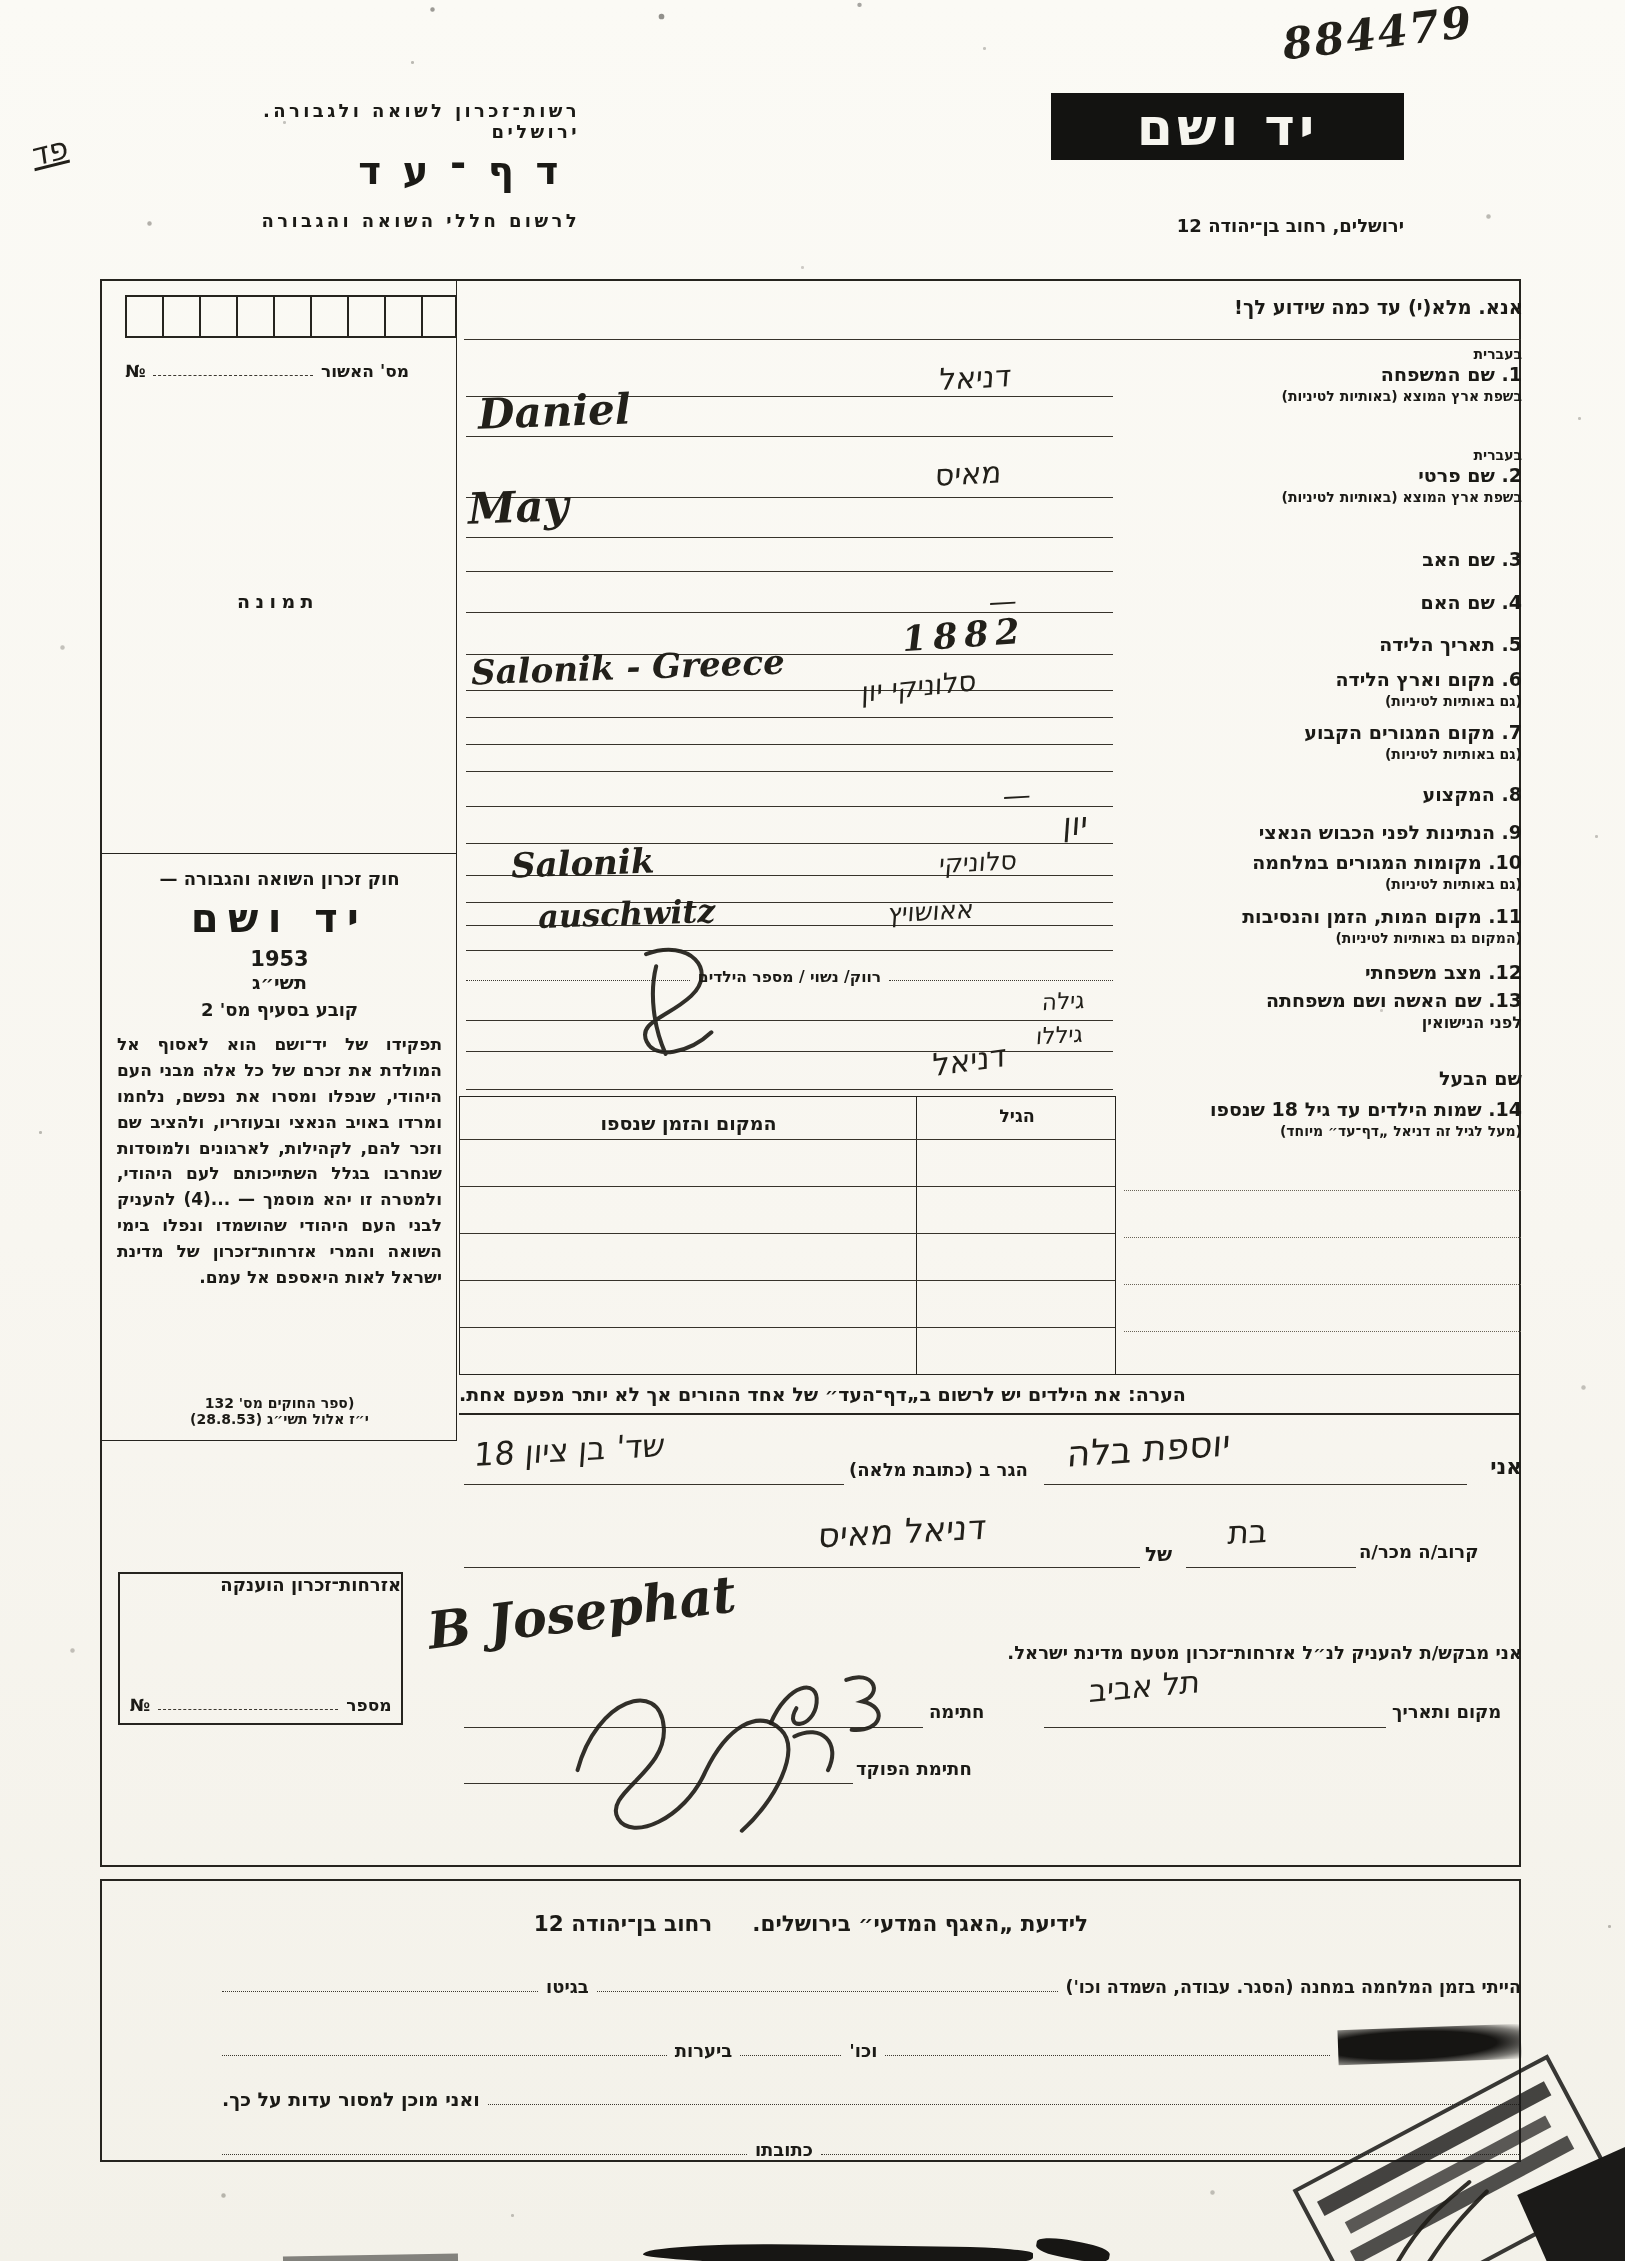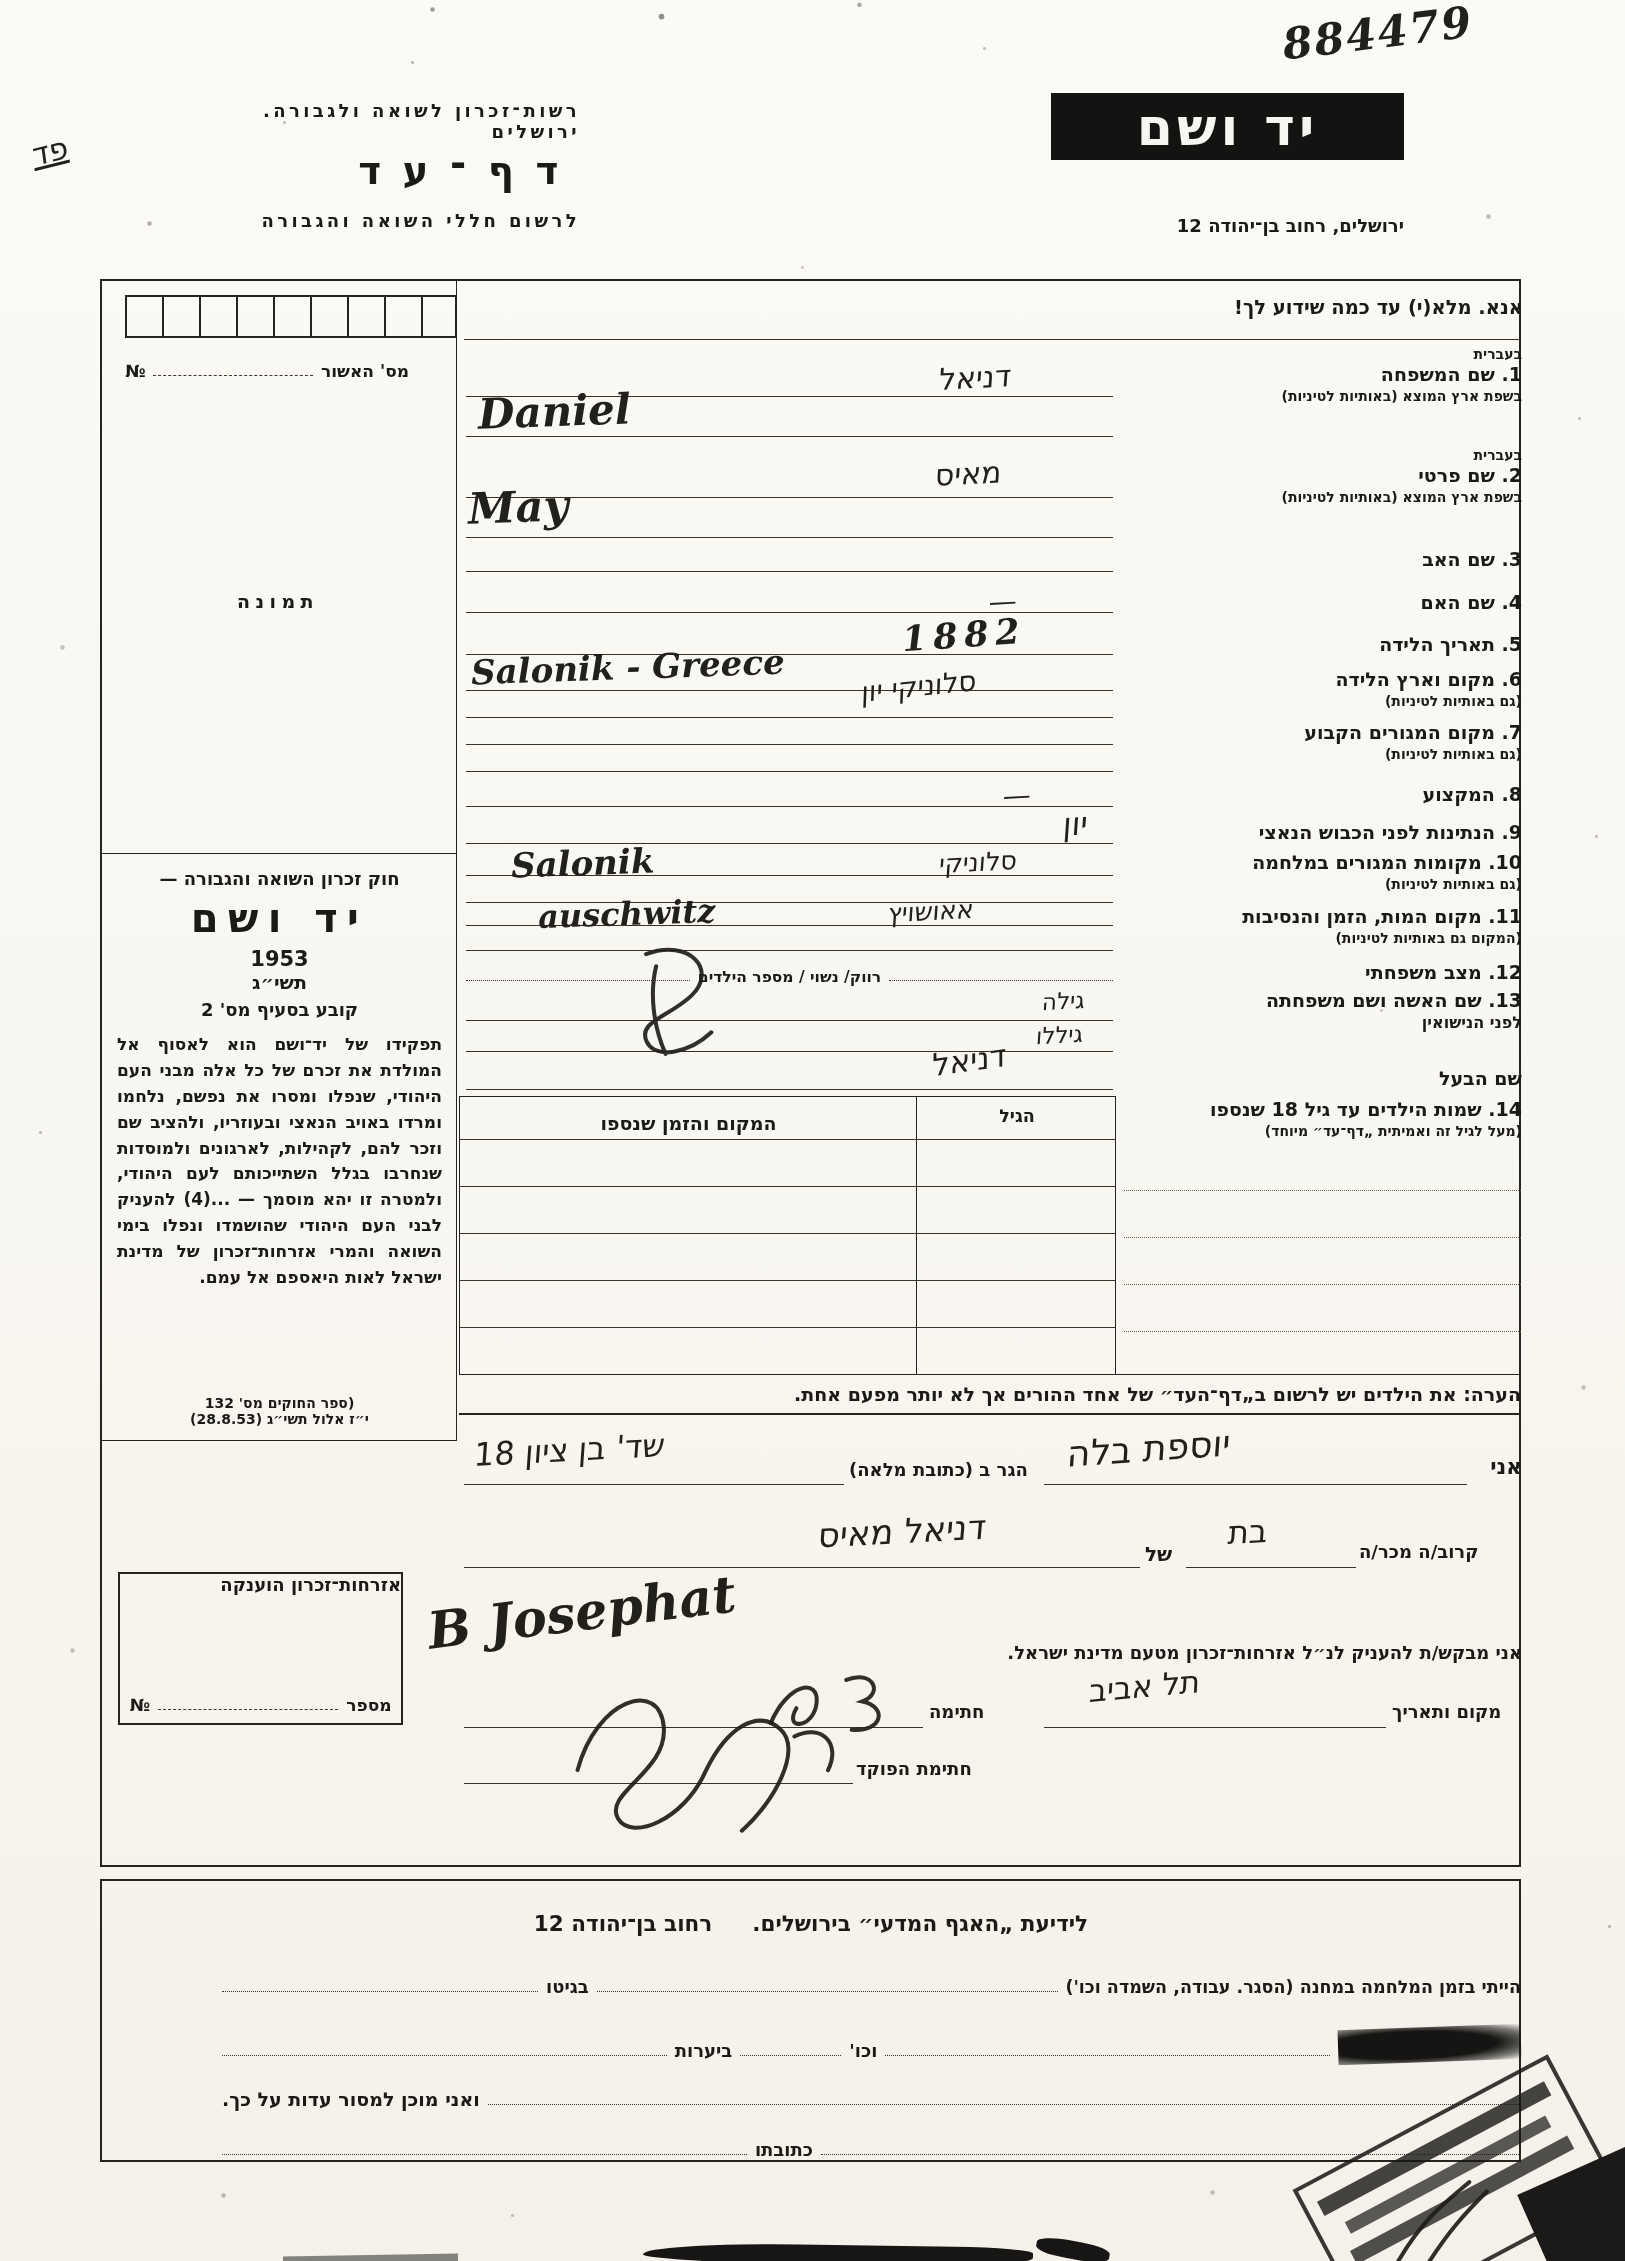--- a/index.html
+++ b/index.html
@@ -119,21 +119,21 @@
     </div>
   <div class="lab" style="top:989px;">
     <div class="m">13. שם האשה ושם משפחתה</div>
     <div class="m2">לפני הנישואין</div>
   </div>
   <div class="lab" style="top:1067px;">
       <div class="m">שם הבעל</div>
     </div>
   <div class="lab" style="top:1098px;">
     <div class="m">14. שמות הילדים עד גיל 18 שנספו</div>
-    <div class="s">(מעל לגיל זה ואמיתית „דף־עד״ מיוחד)</div>
+    <div class="s">(מעל לגיל זה דניאל „דף־עד״ מיוחד)</div>
   </div>
 
   <div class="ln" style="left:466px;top:396px;width:647px;"></div>
   <div class="ln" style="left:466px;top:436px;width:647px;"></div>
   <div class="ln" style="left:466px;top:497px;width:647px;"></div>
   <div class="ln" style="left:466px;top:537px;width:647px;"></div>
   <div class="ln" style="left:466px;top:571px;width:647px;"></div>
   <div class="ln" style="left:466px;top:612px;width:647px;"></div>
   <div class="ln" style="left:466px;top:654px;width:647px;"></div>
   <div class="ln" style="left:466px;top:690px;width:647px;"></div>
@@ -195,21 +195,21 @@
     <div class="ln" style="left:0;right:0;top:89px;"></div>
     <div class="ln" style="left:0;right:0;top:136px;"></div>
     <div class="ln" style="left:0;right:0;top:183px;"></div>
     <div class="ln" style="left:0;right:0;top:230px;"></div>
   </div>
   <div class="ln" style="left:1124px;top:1190px;width:397px;border-bottom:1.3px dotted #6a6458;"></div>
   <div class="ln" style="left:1124px;top:1237px;width:397px;border-bottom:1.3px dotted #6a6458;"></div>
   <div class="ln" style="left:1124px;top:1284px;width:397px;border-bottom:1.3px dotted #6a6458;"></div>
   <div class="ln" style="left:1124px;top:1331px;width:397px;border-bottom:1.3px dotted #6a6458;"></div>
 
-  <div class="a rtl c b" style="left:459px;top:1374px;width:1062px;height:38px;border-top:1.7px solid #26241f;border-bottom:2.4px solid #26241f;font-size:19px;line-height:38px;text-align:right;">הערה: את הילדים יש לרשום ב„דף־העד״ של אחד ההורים אך לא יותר מפעם אחת.</div>
+  <div class="a rtl c b" style="left:459px;top:1374px;width:1062px;height:38px;border-top:1.7px solid #26241f;border-bottom:2.4px solid #26241f;font-size:19px;line-height:38px;text-align:left;">הערה: את הילדים יש לרשום ב„דף־העד״ של אחד ההורים אך לא יותר מפעם אחת.</div>
 
   <div class="a b rtl" style="left:1470px;top:1454px;width:52px;font-size:21.5px;">אני</div>
   <div class="ln" style="left:1044px;top:1484px;width:423px;"></div>
   <div class="a hwh" style="left:1067px;top:1428px;font-size:36px;transform:rotate(-4deg) skewX(-8deg);">יוספת בלה</div>
   <div class="a b rtl nw" style="left:849px;top:1459px;font-size:18px;">הגר ב (כתובת מלאה)</div>
   <div class="ln" style="left:464px;top:1484px;width:380px;"></div>
   <div class="a hwh" style="left:474px;top:1431px;font-size:32px;">שד' בן ציון 18</div>
 
   <div class="a b rtl nw" style="left:1359px;top:1541px;font-size:18px;">קרוב/ה מכר/ה</div>
   <div class="ln" style="left:1186px;top:1567px;width:170px;"></div>

